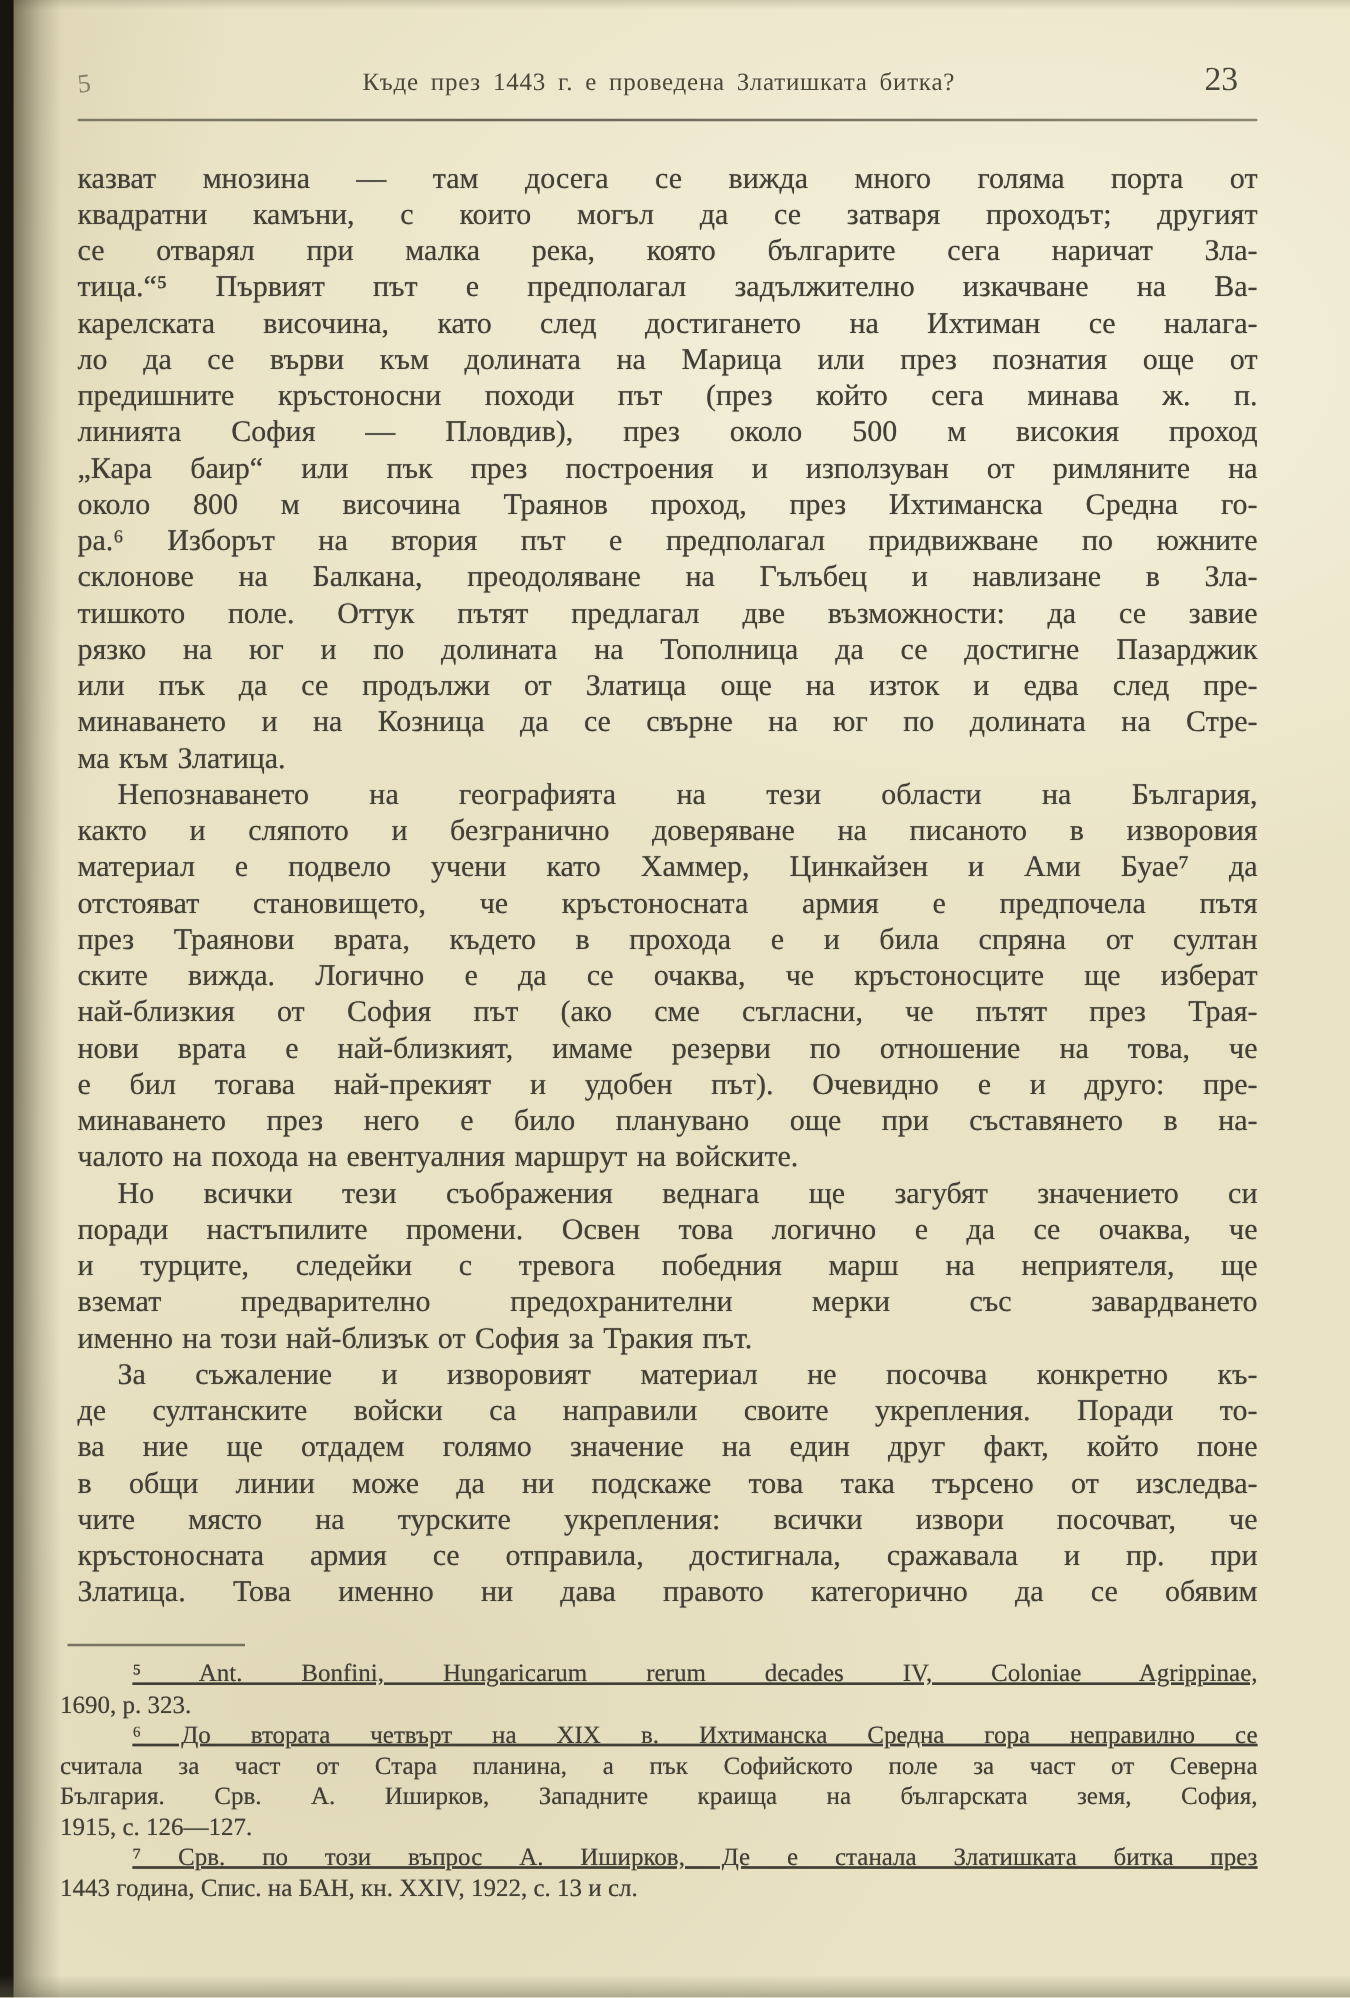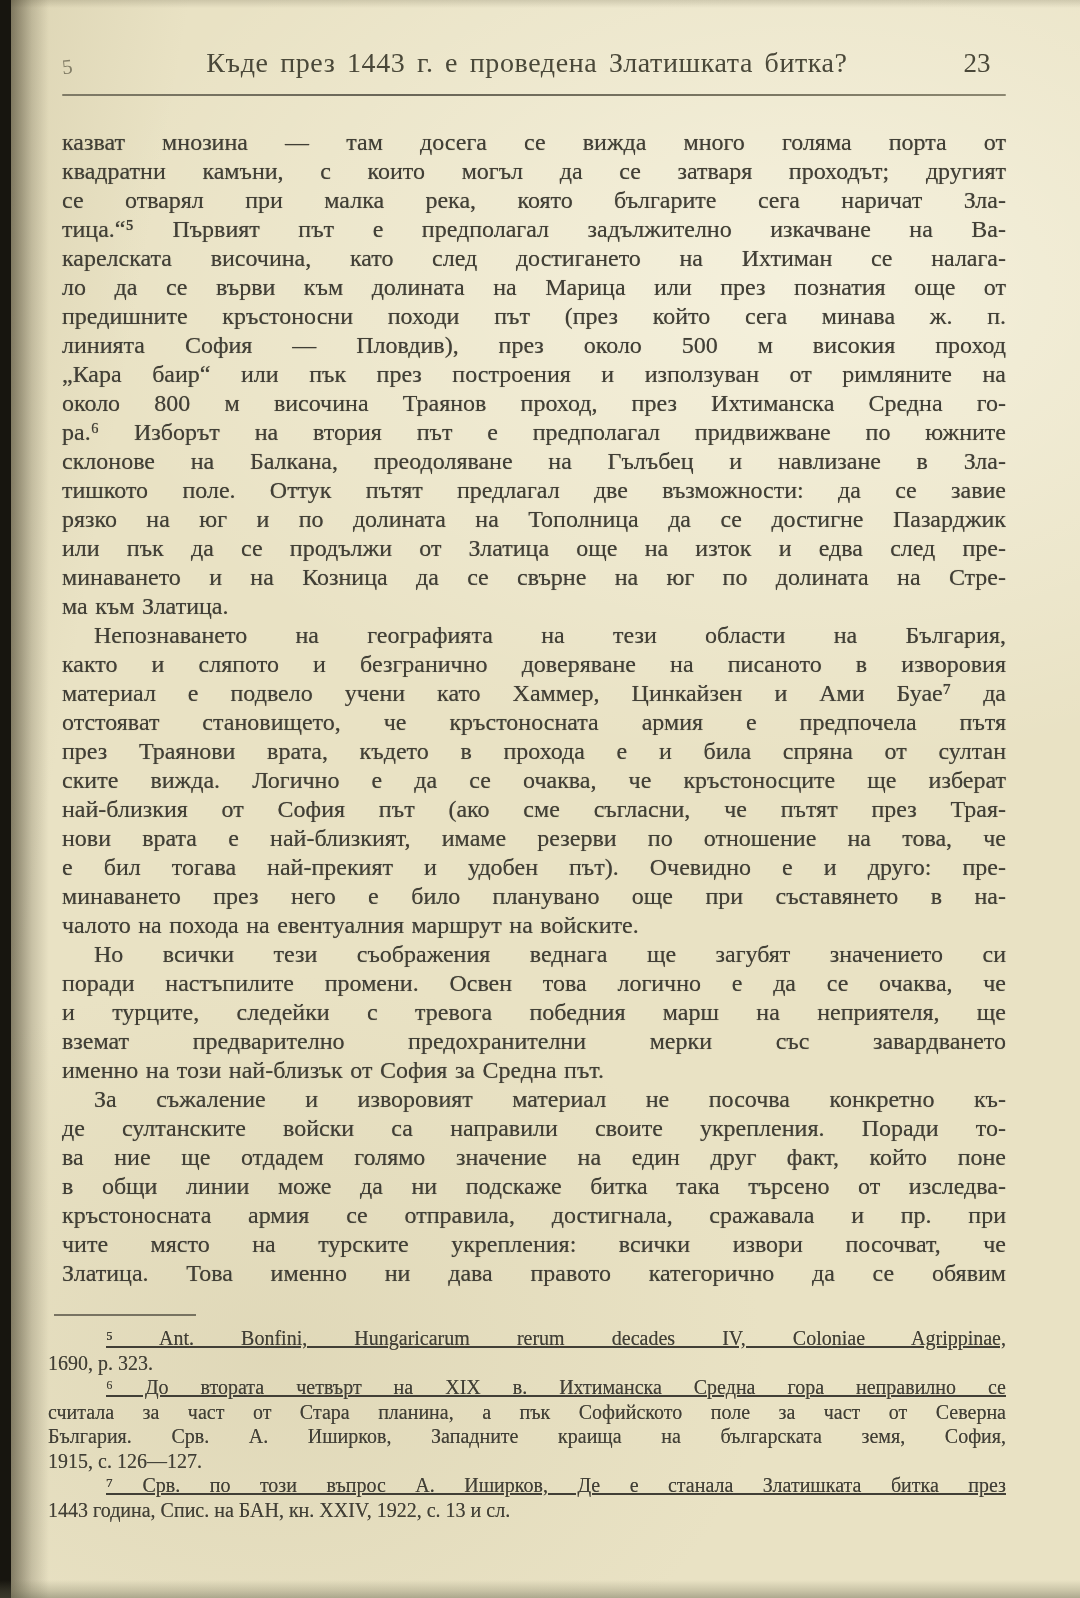--- a/index.html
+++ b/index.html
@@ -52,21 +52,21 @@
   }
   .sig {
     width: 44px;
     font-size: 21px;
     color: #847f68;
     transform: rotate(-6deg);
   }
   .headtitle {
     flex: 1;
     text-align: center;
-    font-size: 28px;
+    font-size: 20px;
     letter-spacing: 0.6px;
     word-spacing: 4px;
     color: #4a4839;
   }
   .pageno {
     width: 58px;
     text-align: center;
     font-size: 27px;
     color: #4a4839;
   }
@@ -155,29 +155,29 @@
           <div class="line">нови врата е най-близкият, имаме резерви по отношение на това, че</div>
           <div class="line">е бил тогава най-прекият и удобен път). Очевидно е и друго: пре-</div>
           <div class="line">минаването през него е било планувано още при съставянето в на-</div>
           <div class="line last">чалото на похода на евентуалния маршрут на войските.</div>
         </div>
         <div class="para indent">
           <div class="line">Но всички тези съображения веднага ще загубят значението си</div>
           <div class="line">поради настъпилите промени. Освен това логично е да се очаква, че</div>
           <div class="line">и турците, следейки с тревога победния марш на неприятеля, ще</div>
           <div class="line">вземат предварително предохранителни мерки със завардването</div>
-          <div class="line last">именно на този най-близък от София за Средна път.</div>
+          <div class="line last">именно на този най-близък от София за Тракия път.</div>
         </div>
         <div class="para indent">
           <div class="line">За съжаление и изворовият материал не посочва конкретно къ-</div>
           <div class="line">де султанските войски са направили своите укрепления. Поради то-</div>
           <div class="line">ва ние ще отдадем голямо значение на един друг факт, който поне</div>
-          <div class="line">в общи линии може да ни подскаже битка така търсено от изследва-</div>
+          <div class="line">в общи линии може да ни подскаже това така търсено от изследва-</div>
+          <div class="line">чите място на турските укрепления: всички извори посочват, че</div>
           <div class="line">кръстоносната армия се отправила, достигнала, сражавала и пр. при</div>
-          <div class="line">чите място на турските укрепления: всички извори посочват, че</div>
           <div class="line">Златица. Това именно ни дава правото категорично да се обявим</div>
         </div>
       </div>
 
     <div class="fn-rule"></div>
     <div class="footnotes">
         <div class="footnote indent">
           <div class="line">⁵ Ant. Bonfini, Hungaricarum rerum decades IV, Coloniae Agrippinae,</div>
           <div class="line last">1690, p. 323.</div>
         </div>

